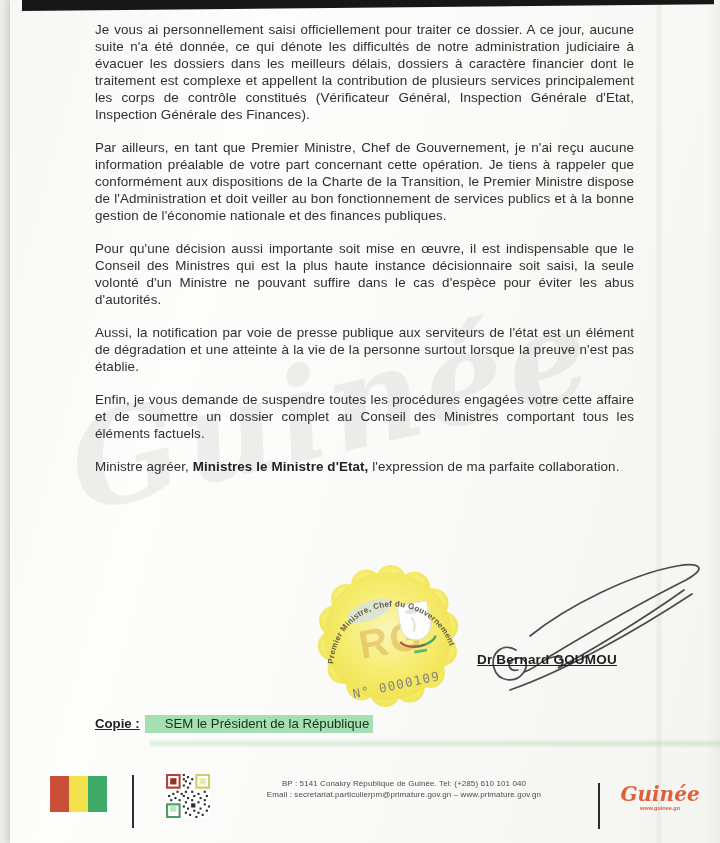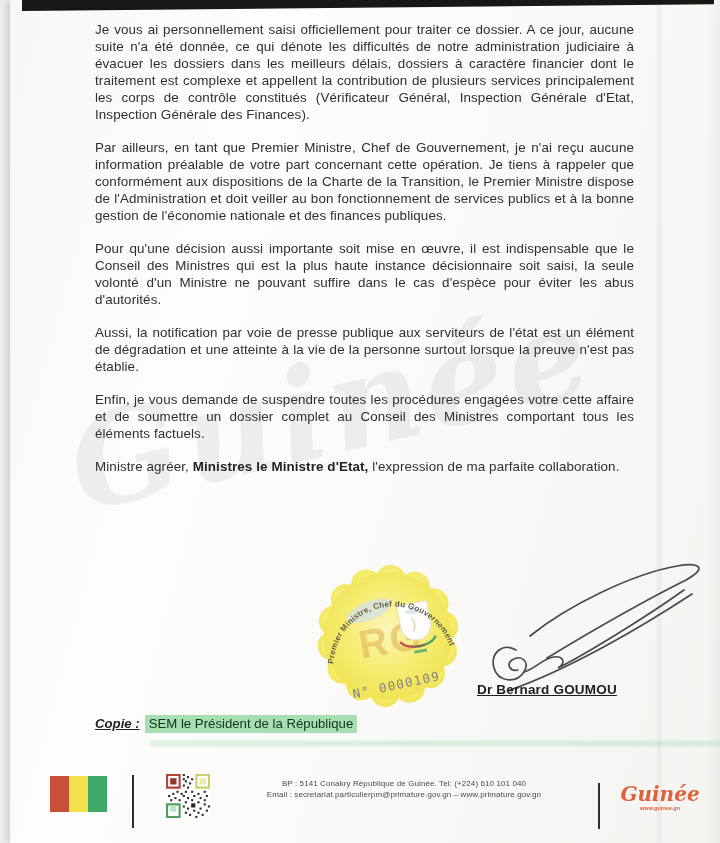--- a/index.html
+++ b/index.html
@@ -37,27 +37,27 @@
   .body-text{
     position:absolute;left:85px;top:21px;width:539px;
     font-size:13.4px;line-height:17px;color:#2f2f2f;
     text-align:justify;letter-spacing:0.1px;
   }
   .body-text p{margin:0 0 16px 0;}
   .body-text strong{font-weight:bold;color:#222;}
   .stamp-svg{position:absolute;left:286px;top:556px;}
   .sig-svg{position:absolute;left:462px;top:558px;}
   .signer-name{
-    position:absolute;left:467px;top:682px;
+    position:absolute;left:467px;top:652px;
     font-size:13.5px;font-weight:bold;color:#1e1e1e;
     text-decoration:underline;letter-spacing:0.2px;
   }
   .copy-line{position:absolute;left:85px;top:716px;font-size:13.2px;color:#222;}
-  .copy-label{font-weight:bold;text-decoration:underline;margin-right:5px;font-style:italic;}
-  .copy-value{background:#a5dfb2;color:#14331c;padding:1px 4px 2px 4px;}
+  .copy-label{font-weight:bold;text-decoration:underline;margin-right:5px;}
+  .copy-value{background:#a5dfb2;color:#14331c;padding:1px 4px 2px 20px;}
   .green-streak{
     position:absolute;left:140px;top:741px;width:575px;height:5px;
     background:rgba(140,210,150,0.30);filter:blur(1.5px);
   }
   .footer{position:absolute;left:0;top:772px;width:100%;height:70px;}
   .flag{position:absolute;left:40px;top:4px;width:57px;height:36px;display:flex;}
   .flag div{flex:1;}
   .flag .red{background:#c94f38;}
   .flag .yellow{background:#f2e24c;}
   .flag .green{background:#3fa968;}
@@ -222,21 +222,21 @@
             <rect x="11" y="19" width="1" height="1"></rect>
           <rect x="13" y="17" width="1" height="1"></rect>
             <rect x="15" y="18" width="1" height="1"></rect>
           <rect x="17" y="19" width="1" height="1"></rect>
             <rect x="19" y="17" width="1" height="1"></rect>
           <rect x="14" y="20" width="1" height="1"></rect>
         </g>
       </svg>
 
       <div class="footer-text">
-        <div>BP : 5141 Conakry République de Guinée. Tel: (+224) 610 101 040</div>
+        <div>BP : 5141 Conakry République de Guinée. Tel: (+285) 610 101 040</div>
         <div>Email : secretariat.particulierpm@primature.gov.gn – www.primature.gov.gn</div>
       </div>
 
       <div class="footer-div div2"></div>
 
       <div class="brand-block">
         <div class="brand-name">Guinée</div>
         <div class="brand-url">www.guinee.gn</div>
       </div>
     </div>

